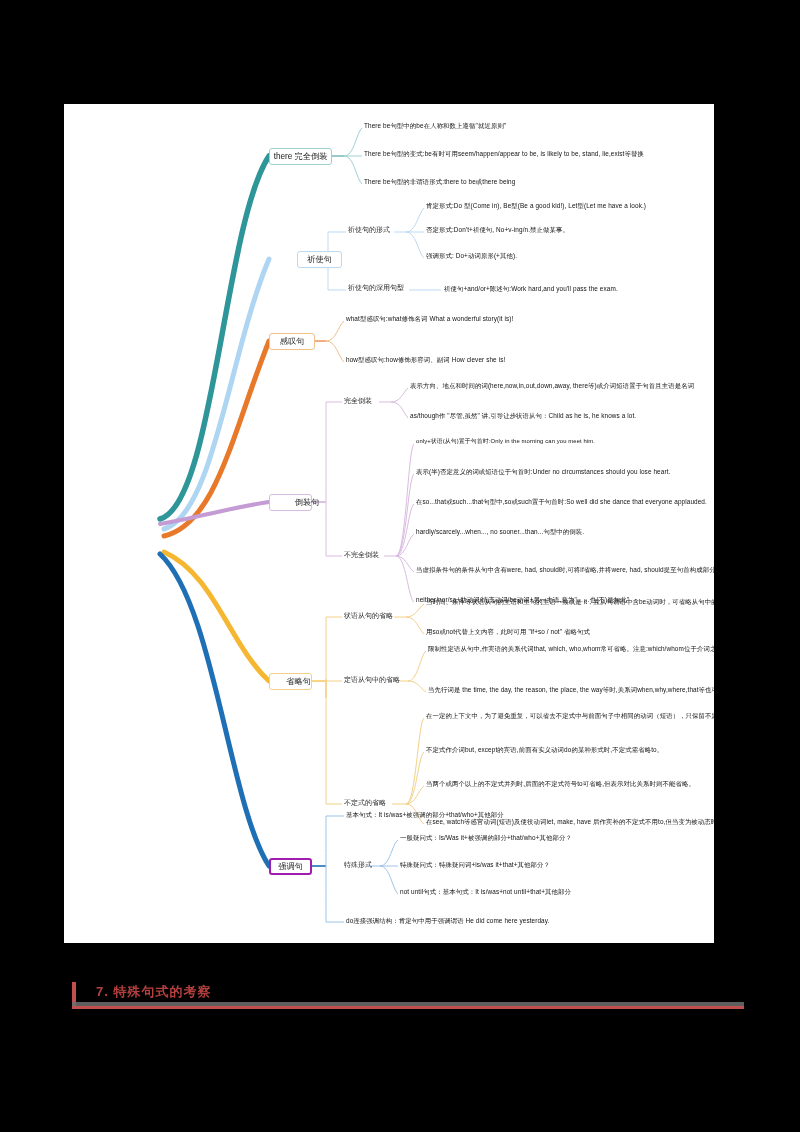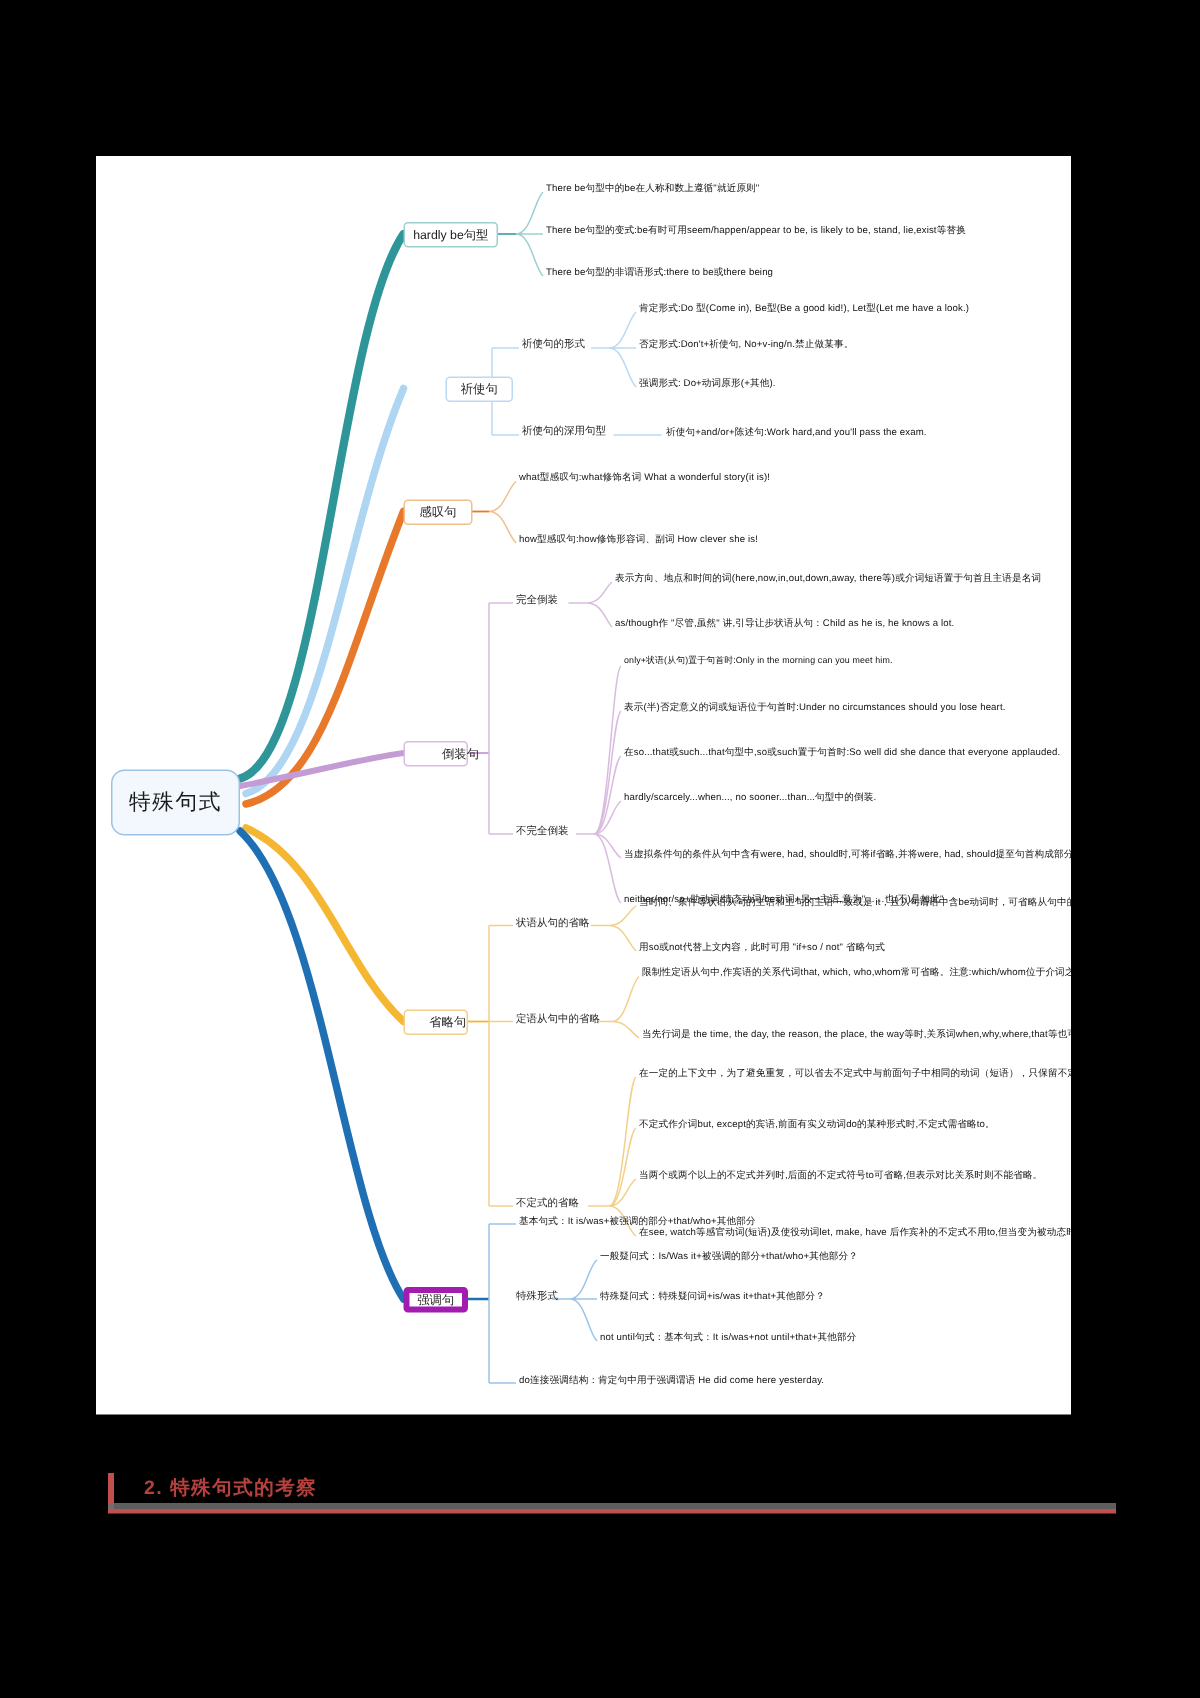--- a/index.html
+++ b/index.html
@@ -22,21 +22,21 @@
         font-size:14.5px;color:#1a1a1a;letter-spacing:1px;}
 
   
   .l1{height:17px;border-radius:3px;display:flex;align-items:center;
       justify-content:center;font-size:8.2px;padding:0 4px;background:#fff;}
   .l1.teal  {border:1px solid #9dcfd0;}
   .l1.lblue {border:1px solid #bcd9f2;}
   .l1.orange{border:1px solid #f0c08a;}
   .l1.purple{border:1px solid #d9bbe0;padding-left:37px;}
   .l1.amber {border:1px solid #f3d089;}
-  .l1.blue  {border:4px solid #a21caf;}
+  .l1.blue  {border:2px solid #a21caf;}
 
   
   .l2{font-size:7px;color:#1f1f1f;display:flex;align-items:center;}
 
   
   .leaf{font-size:6.4px;color:#111;display:flex;align-items:center;
         letter-spacing:0.1px;}
 
   
   #footer{position:absolute;left:72px;top:980px;width:672px;height:30px;}
@@ -101,23 +101,22 @@
                M342,700 C352,700 354,686 360,682 M342,700 C352,700 354,716 360,720" stroke="#f3d089" stroke-width="1" fill="none"></path>
 
       <path d="M248,762 h14" stroke="#1f6fb5" stroke-width="1.6" fill="none"></path>
       <path d="M262,762 C262,724 262,724 262,712 M262,762 C262,800 262,800 262,818" stroke="#9cc3e5" stroke-width="1" fill="none"></path>
       <path d="M262,712 h18 M262,818 h18" stroke="#9cc3e5" stroke-width="1" fill="none"></path>
       <path d="M304,762 h12" stroke="#9cc3e5" stroke-width="1" fill="none"></path>
       <path d="M316,762 C326,762 328,740 334,736 M316,762 C326,762 328,762 334,762
                M316,762 C326,762 328,784 334,790" stroke="#9cc3e5" stroke-width="1" fill="none"></path>
     </svg>
 
-    <div class="node root">特殊句式</div>
 
-    <div class="node l1 teal" style="left:205px;top:44px;width:63px;">hardly be句型</div>
+    <div class="node l1 teal" style="left:205px;top:44px;width:63px;">there 完全倒装</div>
     <div class="node leaf" style="left:300px;top:18px;">There be句型中的be在人称和数上遵循"就近原则"</div>
     <div class="node leaf" style="left:300px;top:46px;">There be句型的变式:be有时可用seem/happen/appear to be, is likely to be, stand, lie,exist等替换</div>
     <div class="node leaf" style="left:300px;top:74px;">There be句型的非谓语形式:there to be或there being</div>
 
     <div class="node l1 lblue" style="left:205px;top:147px;width:45px;margin-left:28px;">祈使句</div>
     <div class="node l2" style="left:284px;top:122px;">祈使句的形式</div>
     <div class="node leaf" style="left:362px;top:98px;">肯定形式:Do 型(Come in), Be型(Be a good kid!), Let型(Let me have a look.)</div>
     <div class="node leaf" style="left:362px;top:122px;">否定形式:Don't+祈使句, No+v-ing/n.禁止做某事。</div>
     <div class="node leaf" style="left:362px;top:148px;">强调形式: Do+动词原形(+其他).</div>
     <div class="node l2" style="left:284px;top:180px;">祈使句的深用句型</div>
@@ -164,14 +163,14 @@
     <div class="node leaf" style="left:336px;top:784px;">not until句式：基本句式：It is/was+not until+that+其他部分</div>
 
     <div class="node leaf" style="left:282px;top:813px;">do连接强调结构：肯定句中用于强调谓语  He did come here yesterday.</div>
   </div>
 </div>
 
 <div id="footer">
   <div class="lbar"></div>
   <div class="greyrule"></div>
   <div class="rule"></div>
-  <div class="ftext">2. 特殊句式的考察</div>
+  <div class="ftext">7. 特殊句式的考察</div>
 </div>
 
 </body></html>

